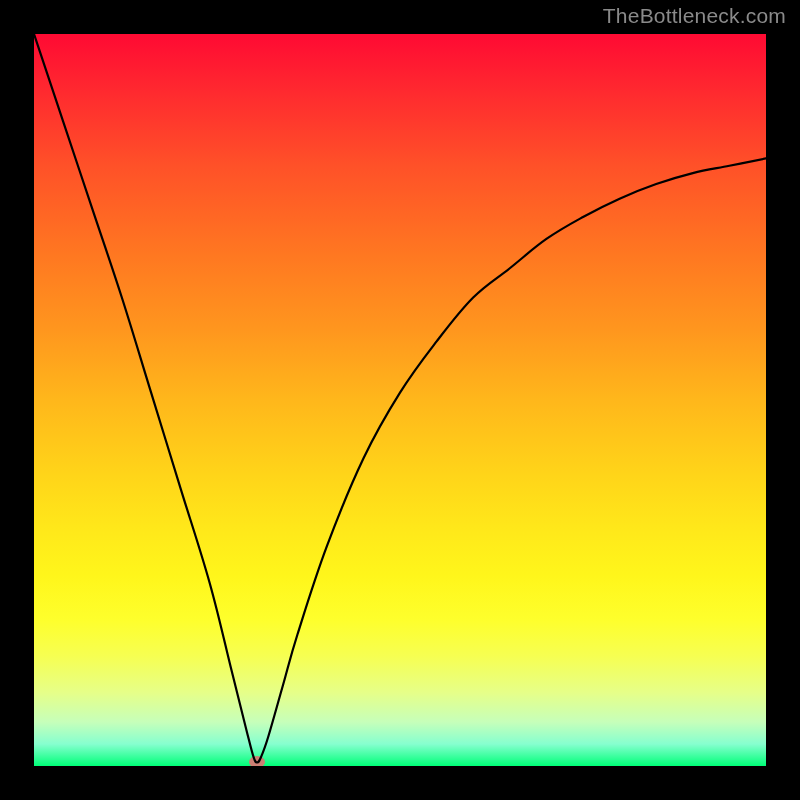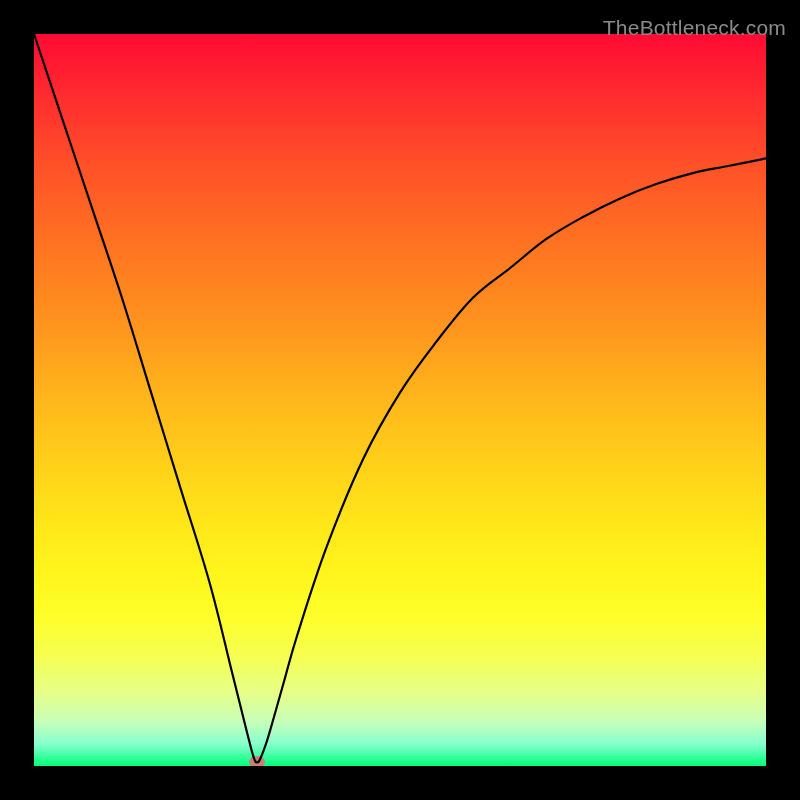--- a/index.html
+++ b/index.html
@@ -61,21 +61,21 @@
   }
   .curve-svg {
     position: absolute;
     left: 0;
     top: 0;
     width: 100%;
     height: 100%;
   }
   .watermark {
     position: absolute;
-    top: 16px;
+    top: 4px;
     right: 14px;
     color: #8a8a8a;
     font-size: 21px;
     letter-spacing: 0.2px;
   }
 </style>
 </head>
 <body>
 
 <div class="frame">

